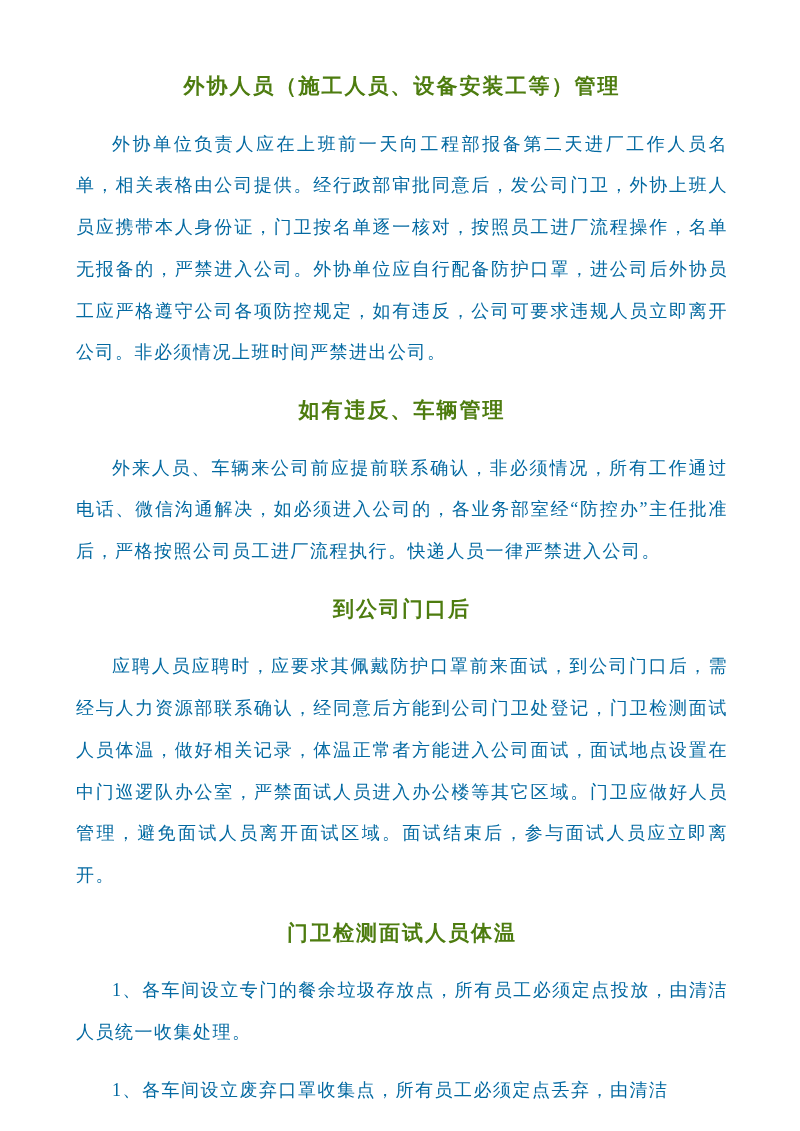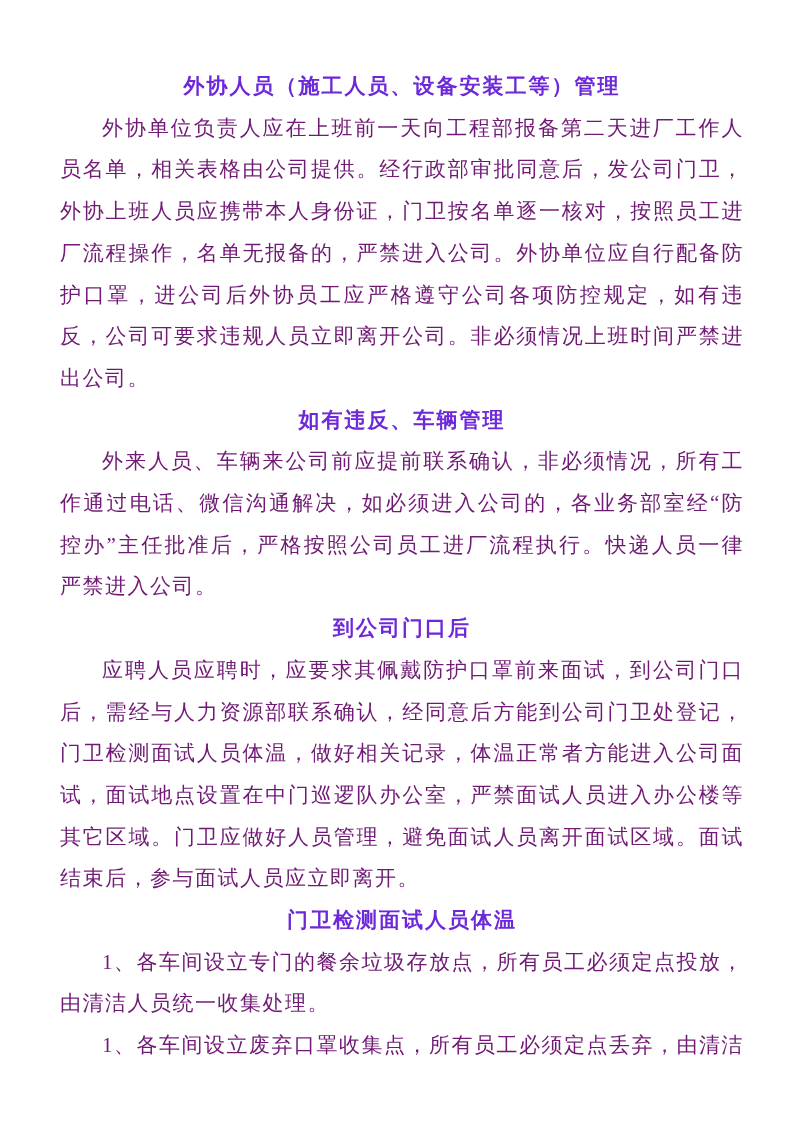--- a/index.html
+++ b/index.html
@@ -18,31 +18,31 @@
     color: #1b1b1b;
     font-family: "Liberation Serif", "DejaVu Serif", serif;
   }
   .doc-heading {
     margin: 0;
     font-size: 21px;
     font-weight: 700;
     text-align: center;
     line-height: 41.7px;
     letter-spacing: 2px;
-    color: #6d28d9;
+    color: #4d7c0f;
   }
   .doc-para {
-    margin: 0;
-    font-size: 21px;
+    margin: 16px;
+    font-size: 18px;
     font-weight: 400;
     line-height: 41.7px;
     text-align: justify;
     text-indent: 2em;
     letter-spacing: 1.5px;
-    color: #701a75;
+    color: #0369a1;
   }
 </style>
 </head>
 <body>
 
 <div class="page">
   <h1 class="doc-heading">外协人员（施工人员、设备安装工等）管理</h1>
 
   <p class="doc-para">外协单位负责人应在上班前一天向工程部报备第二天进厂工作人员名单，相关表格由公司提供。经行政部审批同意后，发公司门卫，外协上班人员应携带本人身份证，门卫按名单逐一核对，按照员工进厂流程操作，名单无报备的，严禁进入公司。外协单位应自行配备防护口罩，进公司后外协员工应严格遵守公司各项防控规定，如有违反，公司可要求违规人员立即离开公司。非必须情况上班时间严禁进出公司。</p>
 

